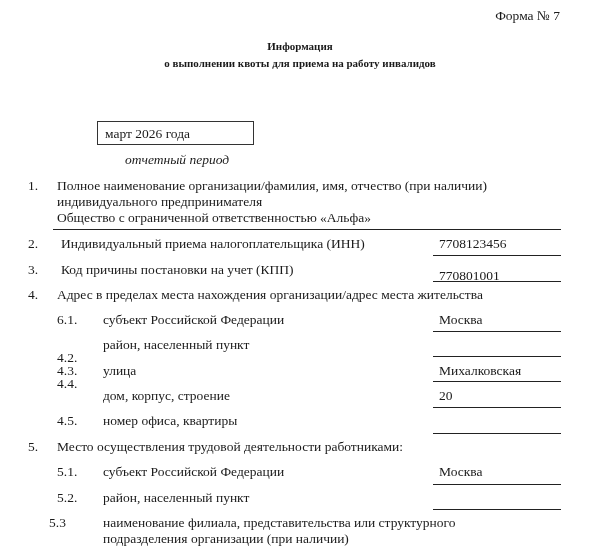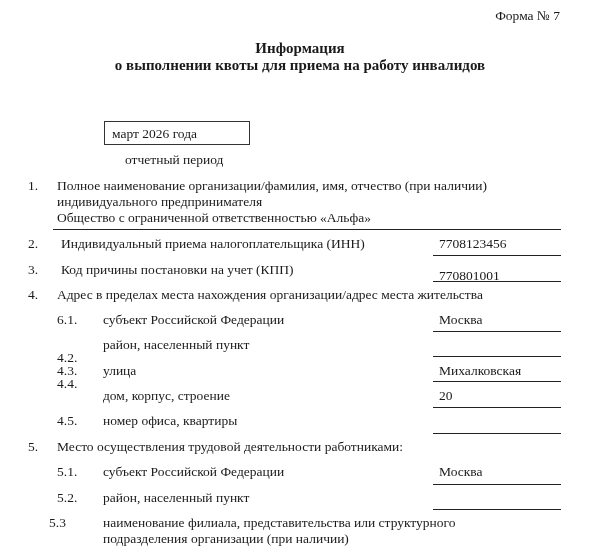--- a/index.html
+++ b/index.html
@@ -1,23 +1,23 @@
 <!DOCTYPE html>
 <html><head>
 <meta charset="utf-8">
 <style>
   html, body { margin:0; padding:0; background:#ffffff; }
   body { width:600px; height:555px; position:relative; overflow:hidden;
          font-family:"Liberation Serif", serif; color:#1a1a1a; font-size:13.5px; }
   .abs { position:absolute; white-space:nowrap; }
   .form-no { right:40px; top:8px; font-size:13.5px; }
-  .title { left:0; width:600px; text-align:center; font-weight:bold; font-size:15px; }
-  .period-box { left:104px; top:121px; width:146px; height:24px; border:1px solid #333;
+  .title { left:0; width:600px; text-align:center; font-weight:bold; font-size:11px; }
+  .period-box { left:97px; top:121px; width:157px; height:24px; border:1px solid #333;
                 box-sizing:border-box; padding-left:7px; line-height:23px; }
-  .period-label { left:125px; top:152px; }
+  .period-label { left:125px; top:152px;font-style:italic; }
   .line { position:absolute; height:1px; background:#222; }
   .vline { left:433px; width:128px; }
 </style>
 </head>
 <body>
 
 <div class="abs form-no">Форма № 7</div>
 
 <div class="abs title" style="top:40px">Информация</div>
 <div class="abs title" style="top:57px">о выполнении квоты для приема на работу инвалидов</div>

